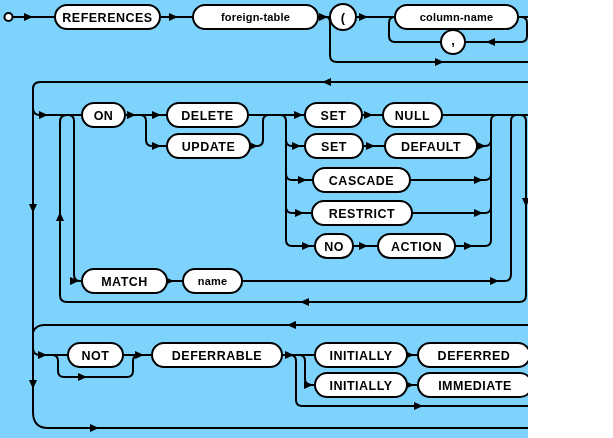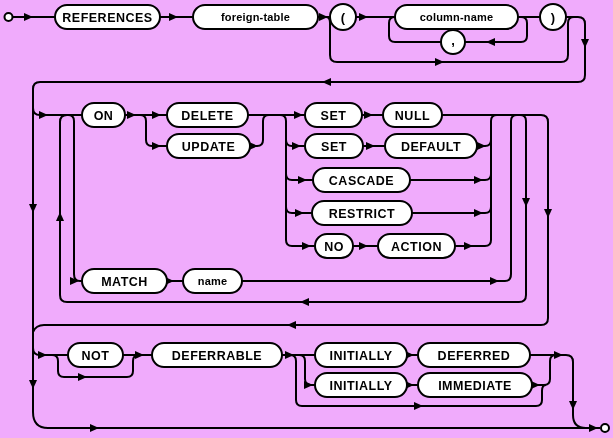--- a/index.html
+++ b/index.html
@@ -1,16 +1,16 @@
 <!DOCTYPE html>
 <html><head>
 <meta charset="utf-8">
 <style>
   html,body{margin:0;padding:0;background:#ffffff;}
-  .stage{width:613px;height:438px;position:relative;background:#f0abfc;overflow:hidden;}
+  .stage{width:528px;height:438px;position:relative;background:#7dd3fc;overflow:hidden;}
   svg{display:block;}
   .track{fill:none;stroke:#000;stroke-width:2;stroke-linecap:butt;}
   .node{fill:#fff;stroke:#000;stroke-width:2;}
   .kw{font-family:"Liberation Sans","DejaVu Sans",sans-serif;font-weight:bold;font-size:12.5px;letter-spacing:.5px;fill:#000;text-anchor:middle;}
   .nt{font-family:"Liberation Sans","DejaVu Sans",sans-serif;font-weight:bold;font-size:11px;letter-spacing:.2px;fill:#000;text-anchor:middle;}
   .pn{font-family:"Liberation Sans","DejaVu Sans",sans-serif;font-weight:bold;font-size:13px;fill:#000;text-anchor:middle;}
   .arrow{fill:#000;stroke:none;}
 </style>
 </head>
 <body>

